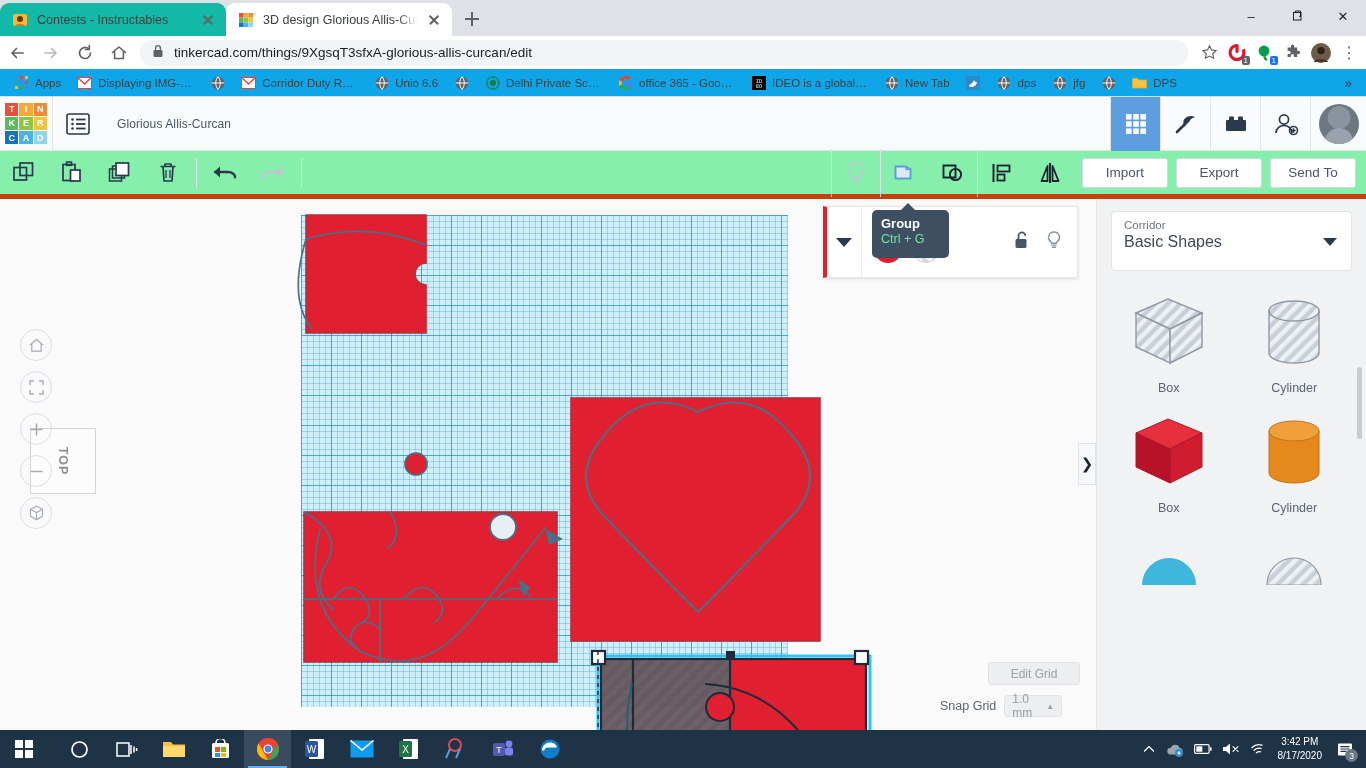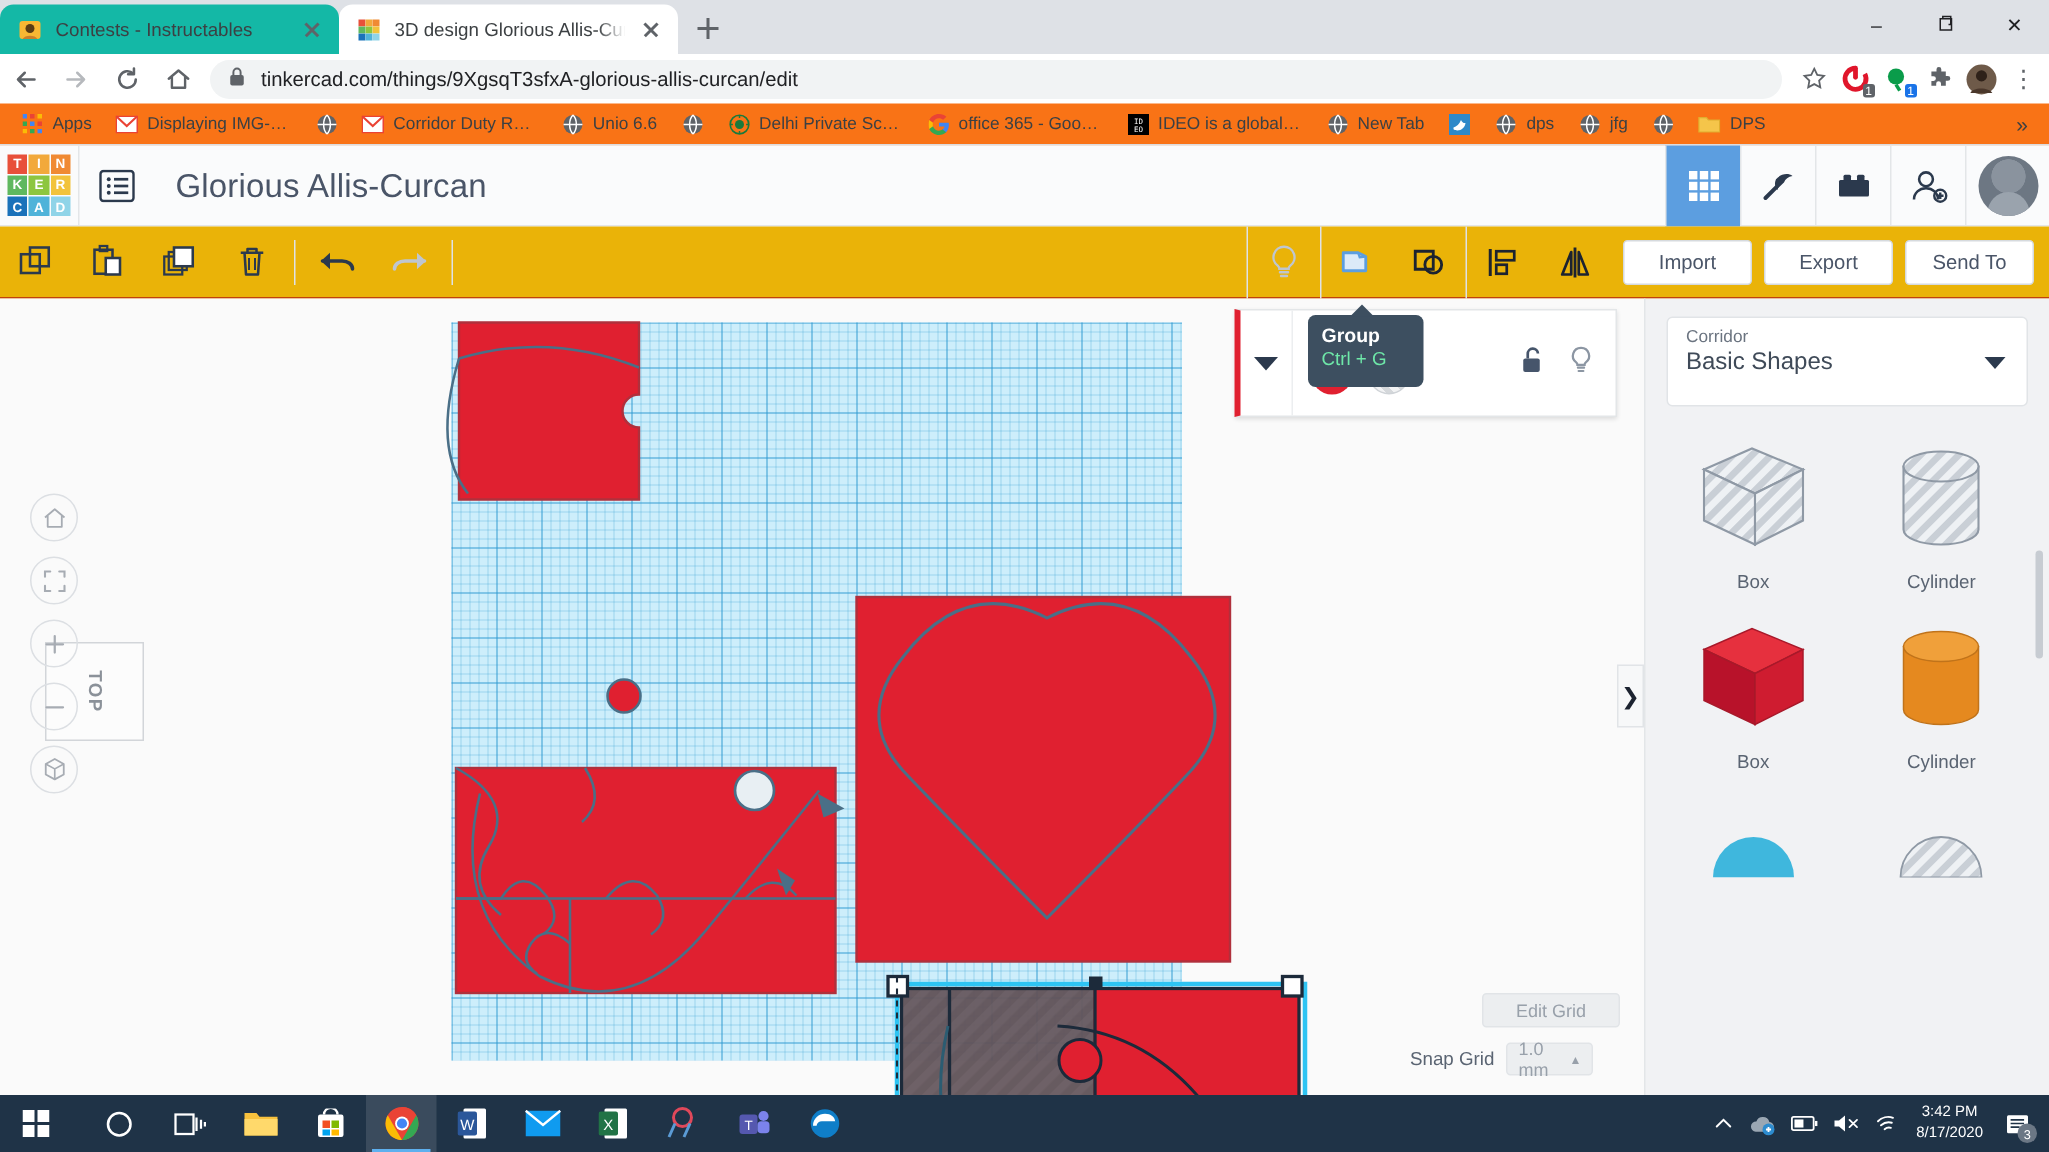--- a/index.html
+++ b/index.html
@@ -65,21 +65,21 @@
     background: #f1f3f4; border-radius: 13px;
     display: flex; align-items: center; padding: 0 12px; gap: 10px;
     font-size: 13.5px; color: #202124;
   }
   .omnibox .url { flex: 1 1 auto; white-space: nowrap; overflow: hidden; }
   .rightIcons { display: flex; align-items: center; gap: 2px; padding-right: 4px; }
   .ricon { width: 26px; height: 26px; display: flex; align-items: center; justify-content: center; position: relative; }
 
   .bookmarks {
     position: absolute; top: 69px; left: 0; width: 1366px; height: 28px;
-    background: #f97316; display: flex; align-items: center;
+    background: #0ea5e9; display: flex; align-items: center;
     padding: 0 6px; gap: 0; font-size: 11.5px; color: #3c4043;
     border-bottom: 1px solid #dadce0;
   }
   .bm { display: flex; align-items: center; gap: 6px; padding: 0 8px; height: 22px; white-space: nowrap; }
   .bm-ico { width: 15px; height: 15px; flex: 0 0 15px; display: flex; align-items: center; justify-content: center; }
   .bm-label { max-width: 96px; overflow: hidden; text-overflow: ellipsis; }
 
   
   .tc-header {
     position: absolute; top: 97px; left: 0; width: 1366px; height: 54px;
@@ -91,40 +91,40 @@
     grid-template-columns: repeat(3, 1fr); grid-template-rows: repeat(3, 1fr);
     padding: 5px; gap: 1px;
   }
   .tc-logo span {
     display: flex; align-items: center; justify-content: center;
     color: #fff; font-size: 9px; font-weight: bold;
     font-family: "Liberation Sans", sans-serif;
   }
   .hdr-divider { width: 1px; height: 54px; background: #e3e6e8; }
   .hdr-iconbtn { width: 50px; height: 54px; display: flex; align-items: center; justify-content: center; color: #2b394d; }
-  .tc-title { font-size: 22px; color: #4a5568; padding-left: 14px; letter-spacing: .1px; }
+  .tc-title { font-size: 12px; color: #4a5568; padding-left: 14px; letter-spacing: .1px; }
   .tc-header-right { margin-left: auto; display: flex; align-items: center; height: 54px; }
   .hdr-sq { width: 50px; height: 54px; display: flex; align-items: center; justify-content: center; border-left: 1px solid #e3e6e8; color: #2b394d; }
   .hdr-sq.active { background: #5c9ee0; color: #fff; }
   .avatar-wrap { width: 56px; height: 54px; display: flex; align-items: center; justify-content: center; border-left: 1px solid #e3e6e8; }
   .avatar {
     width: 40px; height: 40px; border-radius: 50%;
     background: radial-gradient(circle at 50% 34%, #8a939e 0 34%, #6d7783 35% 100%);
     position: relative; overflow: hidden;
   }
   .avatar::after {
     content: ""; position: absolute; left: 50%; bottom: -4px;
     width: 28px; height: 20px; transform: translateX(-50%);
     border-radius: 14px 14px 0 0; background: #9aa3ad;
   }
 
   
   .tc-toolbar {
     position: absolute; top: 151px; left: 0; width: 1366px; height: 48px;
-    background: #eab308; border-bottom: 1px solid #c2410c;
+    background: #86efac; border-bottom: 5px solid #c2410c;
     display: flex; align-items: center;
   }
   .tb-btn { width: 48px; height: 48px; display: flex; align-items: center; justify-content: center; color: #2b394d; }
   .tb-btn.disabled { color: #bfc6cf; }
   .tb-sep { width: 1px; height: 30px; background: #dfe2e6; margin: 0 4px; }
   .tb-right { margin-left: auto; display: flex; align-items: center; gap: 0; padding-right: 10px; }
   .tb-grp { display: flex; align-items: center; border-left: 1px solid #dfe2e6; }
   .tb-text-btn {
     height: 30px; min-width: 86px; padding: 0 14px; margin-left: 8px;
     border: 1px solid #d6dade; border-radius: 3px; background: #fff;

